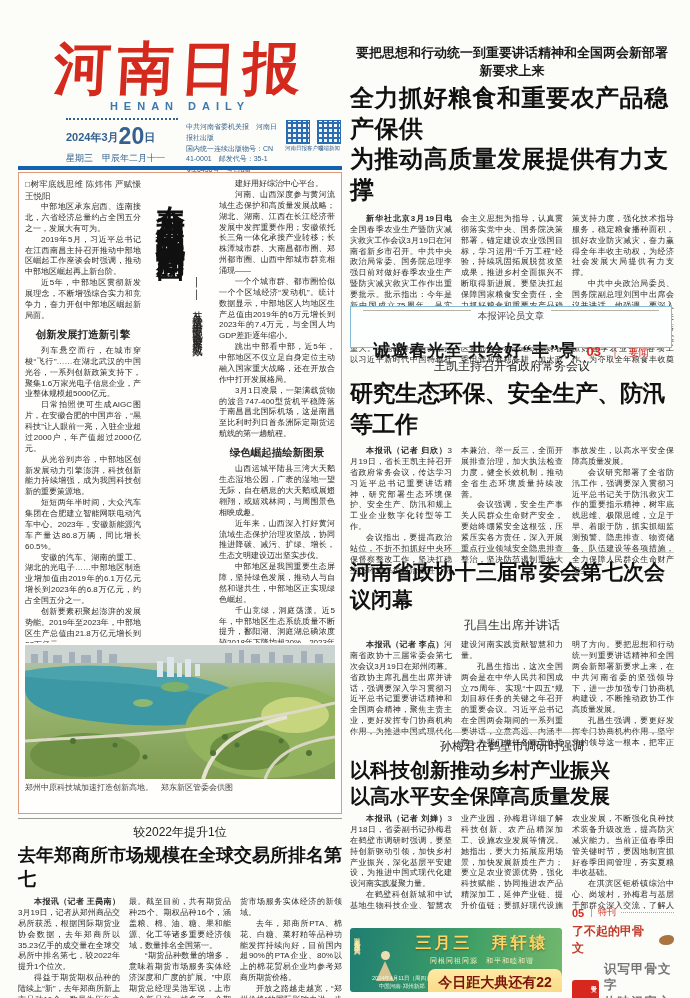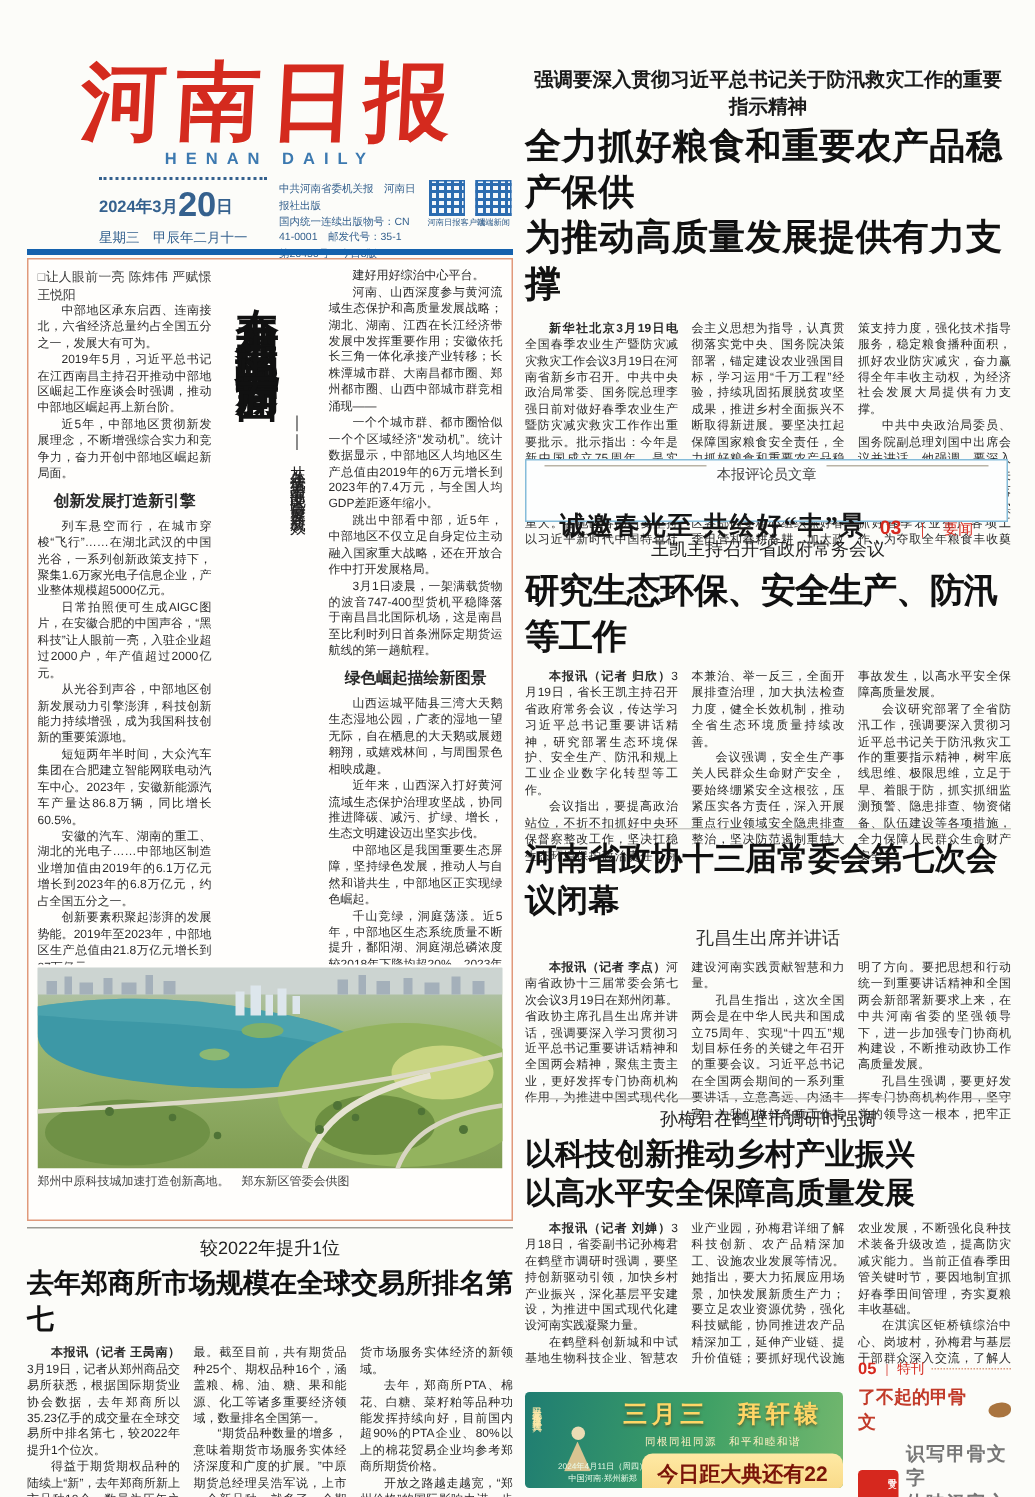--- a/index.html
+++ b/index.html
@@ -136,21 +136,21 @@
         <div class="qr-unit">
           <div class="qr"></div>
           <div class="qr-label">顶端新闻</div>
         </div>
       </div>
     </div>
   </div>
   <div class="blue-rule"></div>
 
   <div class="lead-story">
-    <div class="kicker">强调要深入贯彻习近平总书记关于防汛救灾工作的重要指示精神</div>
+    <div class="kicker">要把思想和行动统一到重要讲话精神和全国两会新部署新要求上来</div>
     <div class="headline">
       <div>全力抓好粮食和重要农产品稳产保供</div>
       <div>为推动高质量发展提供有力支撑</div>
     </div>
     <div class="cols3">
       <p><span class="b">新华社北京3月19日电　</span><span>全国春季农业生产暨防灾减灾救灾工作会议3月19日在河南省新乡市召开。中共中央政治局常委、国务院总理李强日前对做好春季农业生产暨防灾减灾救灾工作作出重要批示。批示指出：今年是新中国成立75周年，是实现“十四五”规划目标任务的关键一年，做好“三农”工作、夺取全年粮食和农业丰收意义重大。各地区各部门要坚持以习近平新时代中国特色社会主义思想为指导，认真贯彻落实党中央、国务院决策部署，锚定建设农业强国目标，学习运用“千万工程”经验，持续巩固拓展脱贫攻坚成果，推进乡村全面振兴不断取得新进展。要坚决扛起保障国家粮食安全责任，全力抓好粮食和重要农产品稳产保供，确保把饭碗牢牢端在自己手上。当前，春季农业生产进入大忙时节，各地区各部门要精心组织抓好春季田管和春耕备耕，加大政策支持力度，强化技术指导服务，稳定粮食播种面积，抓好农业防灾减灾，奋力赢得全年丰收主动权，为经济社会发展大局提供有力支撑。</span></p>
       <p>中共中央政治局委员、国务院副总理刘国中出席会议并讲话。他强调，要深入学习贯彻习近平总书记关于“三农”工作的重要论述，落实李强总理批示要求，扎实抓好春季农业生产各项工作，为夺取全年粮食丰收奠定坚实基础。要不误农时抓好春季田间管理，加强春耕各项服务，调动农民种粮积极性，抓好“菜篮子”产品稳产保供。要扎实推动粮油作物大面积单产提升，加强技术集成推广和协同创新，针对性开展指导服务。要落实好高标准农田建设任务，完善标准体系，科学确定建设任务和优先序，压实管护责任，严格工程质量和资金监管，确保建一块、成一块。要加强农业防灾减灾救灾，强化监测预警，健全部门联合会商和应急响应机制，牢牢把握抗灾夺丰收主动权。要统筹抓好农机装备支撑、农民增收和美丽乡村建设，深化农村改革等工作。</p>
 
     </div>
   </div>
@@ -201,21 +201,21 @@
     <div class="cols3">
       <p><span class="b">本报讯（记者 刘婵）</span><span>3月18日，省委副书记孙梅君在鹤壁市调研时强调，要坚持创新驱动引领，加快乡村产业振兴，深化基层平安建设，为推进中国式现代化建设河南实践凝聚力量。</span></p>
       <p>在鹤壁科创新城和中试基地生物科技企业、智慧农业产业园，孙梅君详细了解科技创新、农产品精深加工、设施农业发展等情况。她指出，要大力拓展应用场景，加快发展新质生产力；要立足农业资源优势，强化科技赋能，协同推进农产品精深加工，延伸产业链、提升价值链；要抓好现代设施农业发展，不断强化良种技术装备升级改造，提高防灾减灾能力。当前正值春季田管关键时节，要因地制宜抓好春季田间管理，夯实夏粮丰收基础。</p>
       <p>在淇滨区钜桥镇综治中心、岗坡村，孙梅君与基层干部群众深入交流，了解人民调解、平安创建等情况。她强调，要坚持和发展新时代“枫桥经验”，持续深化“三零”创建，建好用好综治中心平台，建强调解队伍，畅通诉求渠道，耐心细致做好群众工作，把矛盾纠纷化解在基层。</p>
     </div>
   </div>
 
   <div class="feature">
     <div class="fcols">
       <div class="fcol">
-        <p class="byline">□让人眼前一亮 陈炜伟 严赋憬 王悦阳</p>
+        <p class="byline">□树牢底线思维 陈炜伟 严赋憬 王悦阳</p>
         <p>中部地区承东启西、连南接北，六省经济总量约占全国五分之一，发展大有可为。</p>
         <p>2019年5月，习近平总书记在江西南昌主持召开推动中部地区崛起工作座谈会时强调，推动中部地区崛起再上新台阶。</p>
         <p>近5年，中部地区贯彻新发展理念，不断增强综合实力和竞争力，奋力开创中部地区崛起新局面。</p>
         <div class="subhead">创新发展打造新引擎</div>
         <p>列车悬空而行，在城市穿梭“飞行”……在湖北武汉的中国光谷，一系列创新政策支持下，聚集1.6万家光电子信息企业，产业整体规模超5000亿元。</p>
         <p>日常拍照便可生成AIGC图片，在安徽合肥的中国声谷，“黑科技”让人眼前一亮，入驻企业超过2000户，年产值超过2000亿元。</p>
         <p>从光谷到声谷，中部地区创新发展动力引擎澎湃，科技创新能力持续增强，成为我国科技创新的重要策源地。</p>
         <p>短短两年半时间，大众汽车集团在合肥建立智能网联电动汽车中心。2023年，安徽新能源汽车产量达86.8万辆，同比增长60.5%。</p>
         <p>安徽的汽车、湖南的重工、湖北的光电子……中部地区制造业增加值由2019年的6.1万亿元增长到2023年的6.8万亿元，约占全国五分之一。</p>
         <p>创新要素积聚起澎湃的发展势能。2019年至2023年，中部地区生产总值由21.8万亿元增长到27万亿元。</p>

